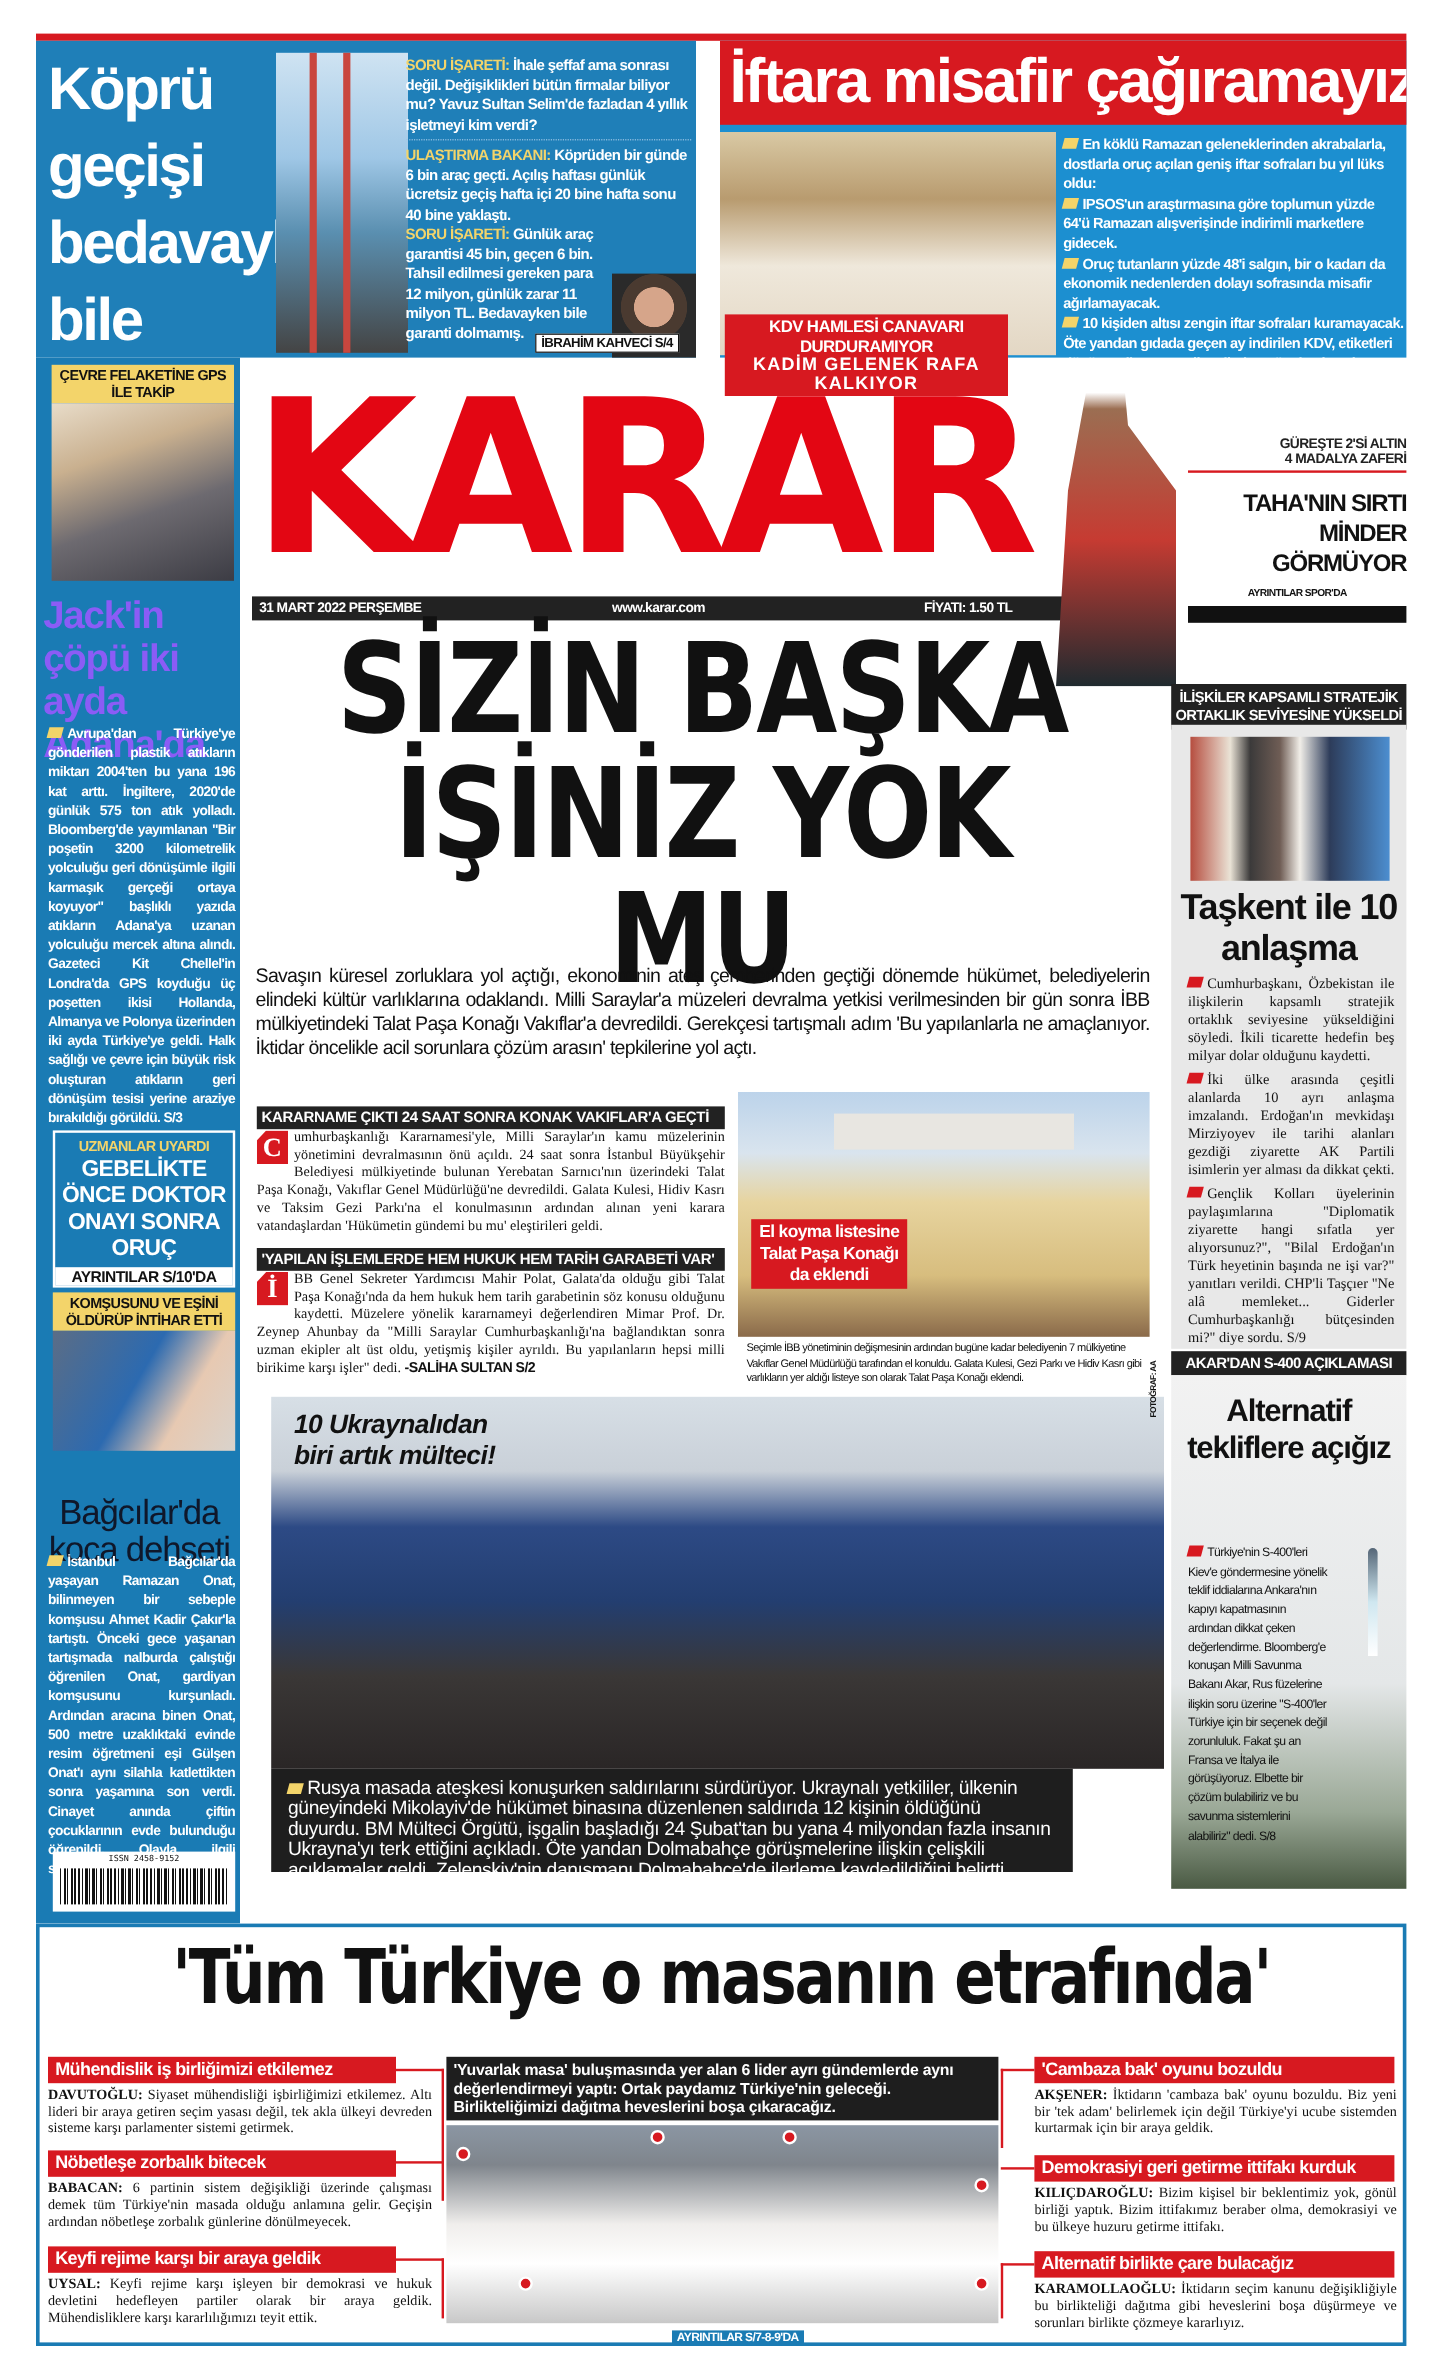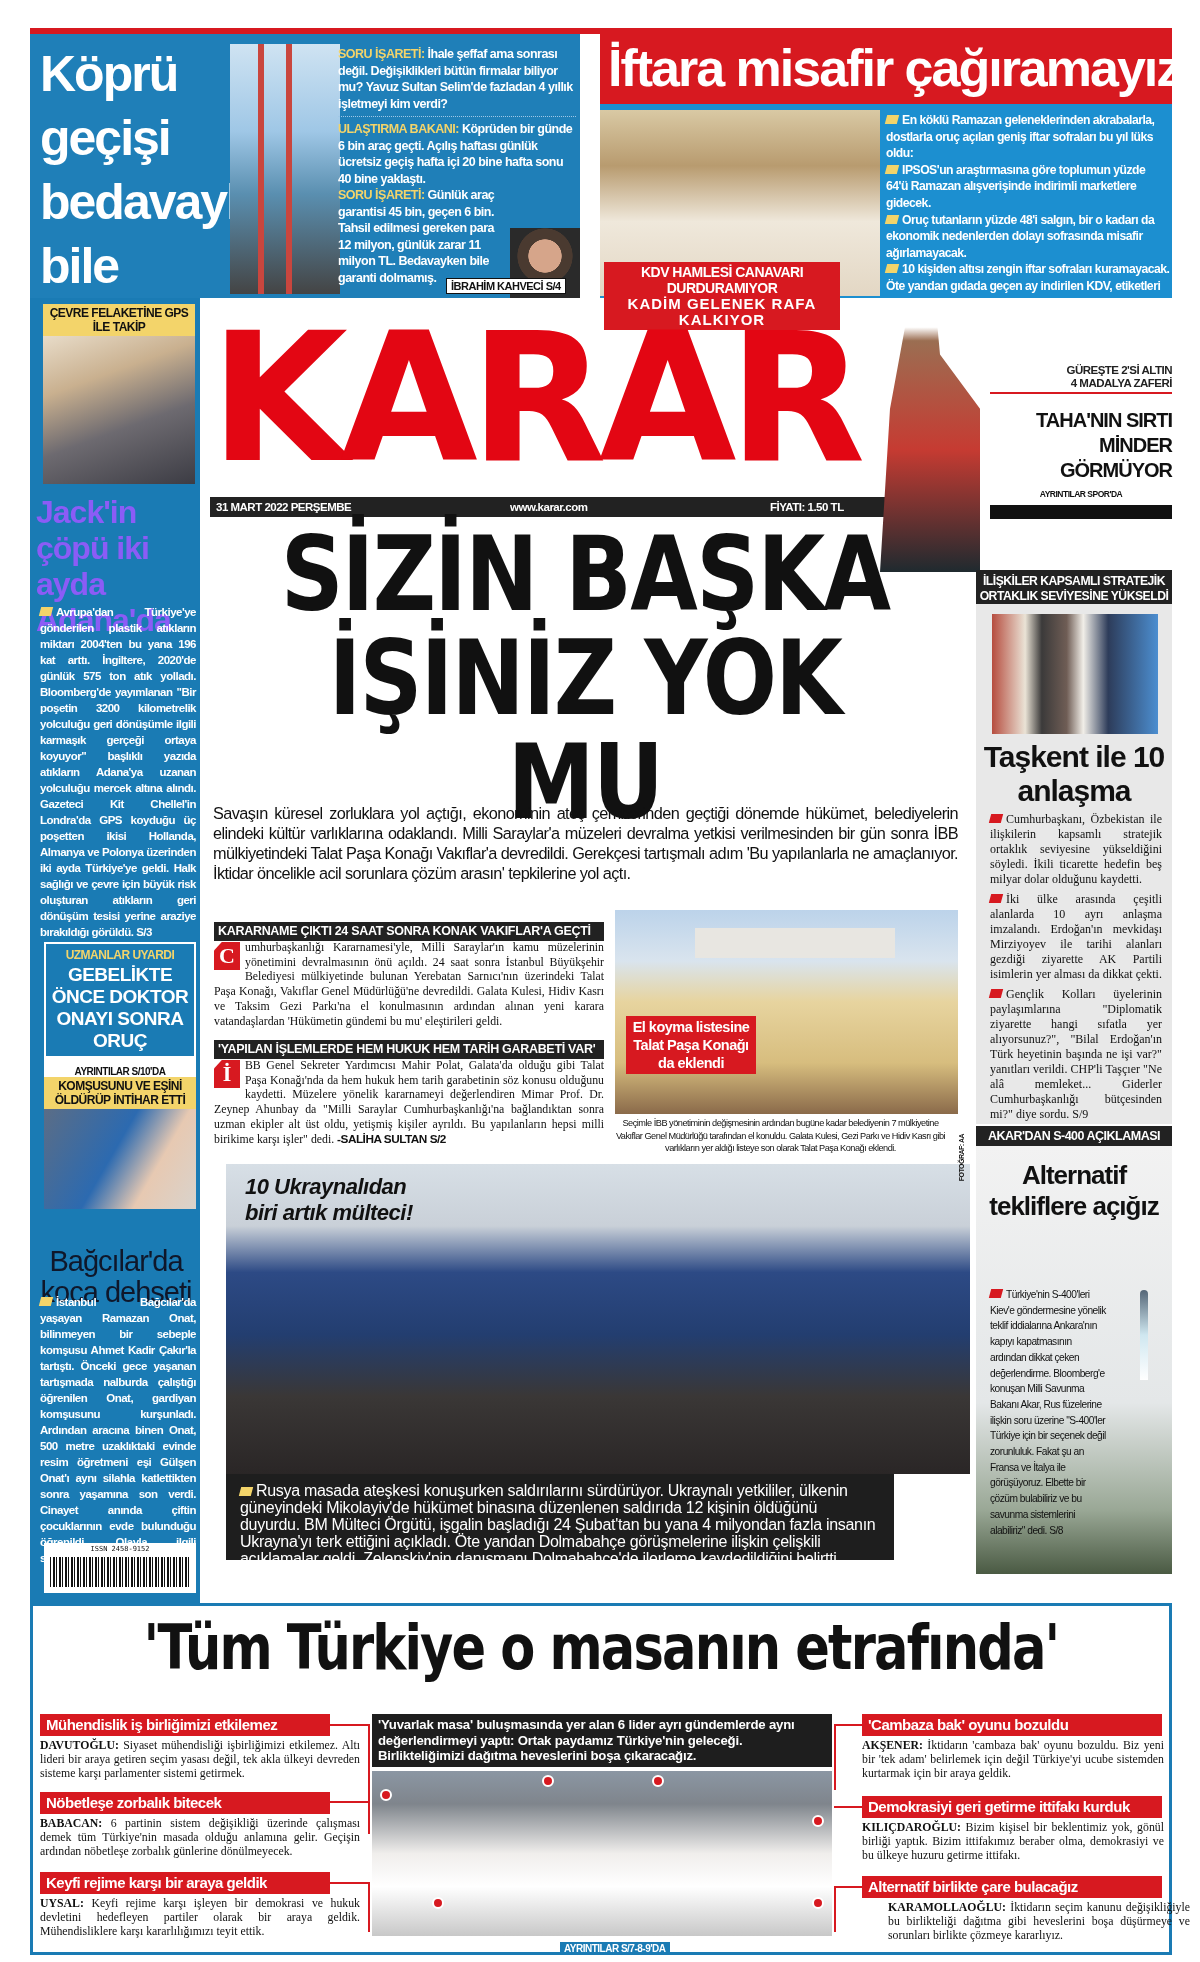--- a/index.html
+++ b/index.html
@@ -31,21 +31,21 @@
 
 #left-col{left:30px;top:298px;width:170px;height:1305px;background:#1a7bb4}
 .left-badge{background:#f3d46a;color:#111;font-weight:bold;text-align:center;font-size:12px;line-height:14px;padding:2px 0}
 #jack-box{left:43px;top:304px;width:152px}
 #jack-img{width:152px;height:148px;background:linear-gradient(160deg,#e8dcc9 0%,#c9b08f 30%,#6d6a70 60%,#3c3c44 100%);position:relative}
 #jack-title{left:36px;top:494px;width:160px;color:#8b5cf6;font-weight:bold;font-size:32px;line-height:36px;text-align:left;letter-spacing:-1px}
 #jack-text{left:40px;top:604px;width:156px;color:#fff;font-size:11.5px;line-height:16px;font-weight:bold;text-align:justify}
 #gebe-box{left:44px;top:942px;width:152px;border:2px solid #fff;background:#1a7bb4;text-align:center}
 #gebe-box .sub{color:#f3d46a;font-size:12px;font-weight:bold;padding-top:4px}
 #gebe-box .main{color:#fff;font-size:19px;line-height:22px;font-weight:bold;padding:2px 4px 4px}
-#gebe-box .det{background:#fff;color:#111;font-size:10px;font-weight:bold;padding:10px 0}
+#gebe-box .det{background:#fff;color:#111;font-size:13px;font-weight:bold;padding:0 0}
 #komsu-box{left:44px;top:1077px;width:152px}
 #komsu-img{height:100px;background:linear-gradient(120deg,#5b6d86 0%,#2c6ab0 45%,#e7c9b2 70%,#d9d3cc 100%)}
 #bag-title{left:36px;top:1246px;width:160px;color:#0f172a;font-weight:normal;font-size:29px;line-height:31px;text-align:center;letter-spacing:-1px}
 #bag-text{left:40px;top:1294px;width:156px;color:#fff;font-size:11.5px;line-height:16px;font-weight:bold;text-align:justify}
 #barcode{left:44px;top:1543px;width:152px;height:50px;background:#fff}
 #barcode .bars{position:absolute;left:6px;right:6px;top:14px;bottom:6px;background:repeating-linear-gradient(90deg,#111 0 1px,#fff 1px 3px,#111 3px 5px,#fff 5px 6px)}
 #barcode .issn{position:absolute;left:0;right:0;top:2px;text-align:center;font-size:7px;font-family:"DejaVu Sans Mono",monospace;color:#111}
 
 #masthead{left:210px;top:300px;width:540px;height:195px;color:#e30613;font-weight:bold;font-size:178px;line-height:198px;letter-spacing:-8px;font-family:"DejaVu Sans",sans-serif}
 #dateline{left:210px;top:497px;width:690px;height:20px;background:#222;color:#fff;font-size:11.5px;font-weight:bold;line-height:20px}
@@ -60,21 +60,21 @@
 #main-lead{left:213px;top:803px;width:745px;font-size:16.3px;line-height:20px;color:#111;letter-spacing:-0.6px;text-align:justify}
 .sect-bar{background:#222;color:#fff;font-weight:bold;font-size:12.5px;padding:2px 4px;line-height:15px;letter-spacing:-0.3px;white-space:nowrap;overflow:hidden}
 #konak-1{left:214px;top:922px;width:390px}
 #konak-1-text{left:214px;top:940px;width:390px;font-size:11.8px;line-height:14.7px;color:#111;text-align:justify}
 #konak-2{left:214px;top:1040px;width:390px}
 #konak-2-text{left:214px;top:1058px;width:390px;font-size:11.8px;line-height:14.7px;color:#111;text-align:justify}
 .drop{float:left;width:26px;height:28px;background:#d71920;color:#fff;font-weight:bold;font-size:22px;line-height:28px;text-align:center;margin:2px 5px 0 0;clip-path:polygon(30% 0,100% 0,100% 100%,0 100%,0 30%)}
 #konak-img{left:615px;top:910px;width:343px;height:204px;background:linear-gradient(180deg,#bcd3ea 0%,#d9e4ee 25%,#e7d49f 45%,#d7bd7e 75%,#8a6a4a 100%)}
 #konak-img .roof{position:absolute;left:80px;top:18px;width:200px;height:30px;background:#e8e6e1}
 #konak-tag{left:626px;top:1016px;background:#d71920;color:#fff;font-weight:bold;font-size:14.5px;line-height:18px;text-align:center;padding:2px 6px;width:130px}
-#konak-cap{left:609px;top:1117px;width:343px;font-size:9.2px;line-height:12.5px;text-align:center;color:#111}
+#konak-cap{left:622px;top:1117px;width:343px;font-size:9.2px;line-height:12.5px;color:#111}
 
 #ukr-img{left:226px;top:1164px;width:744px;height:310px;background:linear-gradient(180deg,#d7dfe6 0%,#c9d0d8 20%,#2d4a85 35%,#233e70 55%,#3a3736 75%,#2a2626 100%)}
 #ukr-title{left:245px;top:1174px;font-size:22px;font-weight:bold;font-style:italic;color:#111;line-height:26px}
 #ukr-cap{left:226px;top:1474px;width:668px;height:86px;background:#1e1e1e;color:#fff;font-size:16px;line-height:17px;text-align:left;padding:8px 14px;letter-spacing:-0.3px}
 #ukr-credit{left:958px;top:1134px;font-size:7px;font-weight:bold;color:#111;writing-mode:vertical-rl;transform:rotate(180deg)}
 
 #sec-right-1{left:976px;top:570px;width:196px;background:#222;color:#fff;font-size:12.2px;line-height:15px;font-weight:bold;text-align:center;padding:4px 2px}
 #tashkent-box{left:976px;top:604px;width:196px;height:520px;background:#e8e8e8}
 #tashkent-img{left:992px;top:614px;width:166px;height:120px;background:linear-gradient(90deg,#b64d3f 0%,#eae3d6 20%,#3b3a3a 30%,#6f5d55 45%,#f1eee8 55%,#2d3c5a 70%,#4c8ed0 100%)}
 #tashkent-title{left:976px;top:740px;width:196px;text-align:center;font-size:30px;line-height:34px;font-weight:bold;color:#111;letter-spacing:-1px}
@@ -237,17 +237,17 @@
   <div class="dot" style="left:440px;top:44px"></div>
   <div class="dot" style="left:440px;top:126px"></div>
 </div>
 <div class="abs cond" id="ayr-bottom">AYRINTILAR S/7-8-9'DA</div>
 
 <div class="abs qh cond" style="left:862px;top:1714px;width:300px">'Cambaza bak' oyunu bozuldu</div>
 <div class="abs qt serif" style="left:862px;top:1738px;width:302px"><b>AKŞENER:</b> <span>İktidarın 'cambaza bak' oyunu bozuldu. Biz yeni bir 'tek adam' belirlemek için değil Türkiye'yi ucube sistemden kurtarmak için bir araya geldik.</span></div>
 <div class="abs qh cond" style="left:862px;top:1796px;width:300px">Demokrasiyi geri getirme ittifakı kurduk</div>
 <div class="abs qt serif" style="left:862px;top:1820px;width:302px"><b>KILIÇDAROĞLU:</b> <span>Bizim kişisel bir beklentimiz yok, gönül birliği yaptık. Bizim ittifakımız beraber olma, demokrasiyi ve bu ülkeye huzuru getirme ittifakı.</span></div>
 <div class="abs qh cond" style="left:862px;top:1876px;width:300px">Alternatif birlikte çare bulacağız</div>
-<div class="abs qt serif" style="left:888px;top:1900px;width:302px"><b>KARAMOLLAOĞLU:</b> <span>İktidarın seçim kanunu değişikliğiyle bu birlikteliği dağıtma gibi heveslerini boşa düşürmeye ve sorunları birlikte çözmeye kararlıyız.</span></div>
+<div class="abs qt serif" style="left:862px;top:1900px;width:302px"><b>KARAMOLLAOĞLU:</b> <span>İktidarın seçim kanunu değişikliğiyle bu birlikteliği dağıtma gibi heveslerini boşa düşürmeye ve sorunları birlikte çözmeye kararlıyız.</span></div>
 
 <div class="connector" style="left:834px;top:1724px;width:28px;height:66px;border-top-width:2px;border-left-width:2px"></div>
 <div class="connector" style="left:834px;top:1806px;width:28px;height:2px;border-top-width:2px"></div>
 <div class="connector" style="left:834px;top:1886px;width:28px;height:46px;border-top-width:2px;border-left-width:2px"></div>
 
 </body></html>

